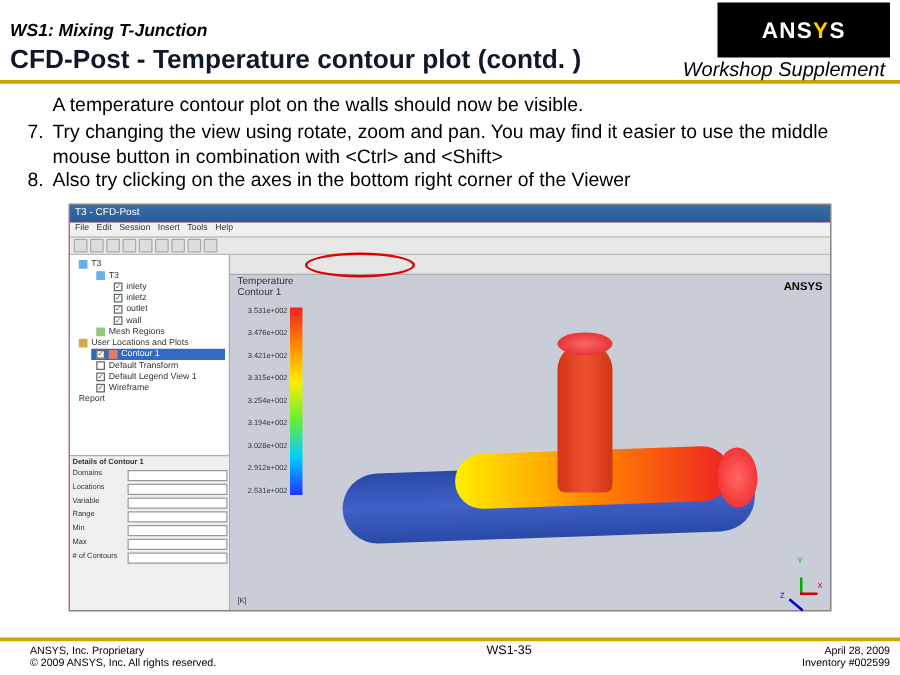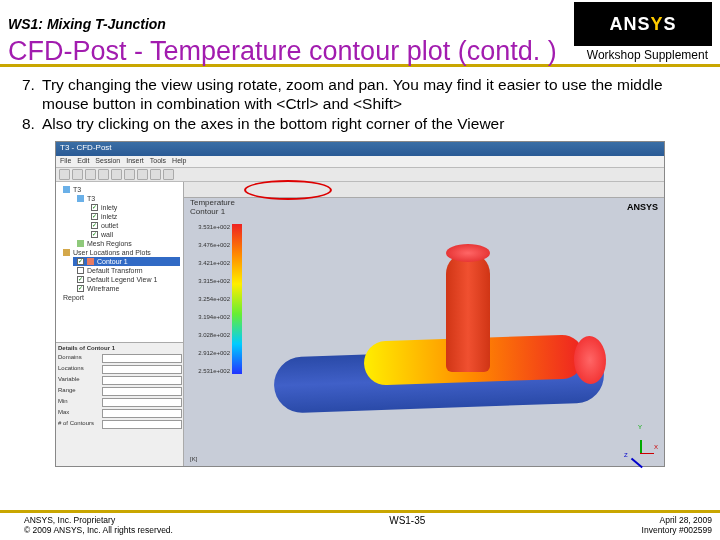--- a/index.html
+++ b/index.html
@@ -1,23 +1,23 @@
 <!DOCTYPE html>
 <html><head>
 <meta charset="utf-8">
 <style>
   * { margin: 0; padding: 0; box-sizing: border-box; }
   body { width: 720px; height: 540px; font-family: Arial, sans-serif; background: #fff; position: relative; overflow: hidden; }
   .header { height: 64px; padding: 16px 8px 2px 8px; position: relative; }
   .ws-title { font-size: 14px; font-style: italic; font-weight: bold; color: #000; }
-  .main-title { font-size: 27px; font-weight: normal; color: #a21caf; margin-top: 4px; }
+  .main-title { font-size: 21px; font-weight: bold; color: #0f172a; margin-top: 4px; }
   .logo-box { position: absolute; top: 2px; right: 8px; width: 138px; height: 44px; background: #000; display: flex; flex-direction: column; align-items: center; justify-content: center; }
   .logo-text { color: #fff; font-size: 18px; font-weight: bold; letter-spacing: 1px; }
   .logo-text .y { color: #ffcc00; }
-  .supp { position: absolute; top: 48px; right: 12px; font-size: 12px; color: #000; }
+  .supp { position: absolute; top: 48px; right: 12px; font-size: 16px; font-style: italic; color: #000; }
   .gold-line { height: 3px; background: #c9a600; }
 
   .body-text { padding: 8px 22px 4px 22px; font-size: 15.5px; line-height: 1.25; color: #000; }
   .body-text ol { list-style: none; }
   .body-text li { position: relative; padding-left: 20px; }
   .body-text li .num { position: absolute; left: 0; }
   .intro { padding-left: 20px; margin-bottom: 2px; }
 
   .screenshot { margin: 4px auto 0 auto; width: 610px; height: 326px; border: 1px solid #888; background: #be185d; position: relative; font-size: 8px; }
   .titlebar { height: 14px; background: linear-gradient(#3a6ea5,#2a5a95); color: #fff; font-size: 8px; padding: 1px 4px; }
@@ -76,20 +76,21 @@
   <div class="ws-title">WS1: Mixing T-Junction</div>
   <div class="main-title">CFD-Post - Temperature contour plot (contd. )</div>
   <div class="logo-box">
     <div class="logo-text"><span>ANS</span><span class="y">Y</span><span>S</span></div>
   </div>
   <div class="supp">Workshop Supplement</div>
 </div>
 <div class="gold-line"></div>
 
 <div class="body-text">
+  <div class="intro">A temperature contour plot on the walls should now be visible.</div>
   <ol>
     <li><span class="num">7.</span><span>Try changing the view using rotate, zoom and pan.  You may find it easier to use the middle mouse button in combination with &lt;Ctrl&gt; and &lt;Shift&gt;</span></li>
     <li><span class="num">8.</span><span>Also try clicking on the axes in the bottom right corner of the Viewer</span></li>
   </ol>
 </div>
 
 <div class="screenshot">
   <div class="titlebar">T3 - CFD-Post</div>
   <div class="menubar">
     <span>File</span>

